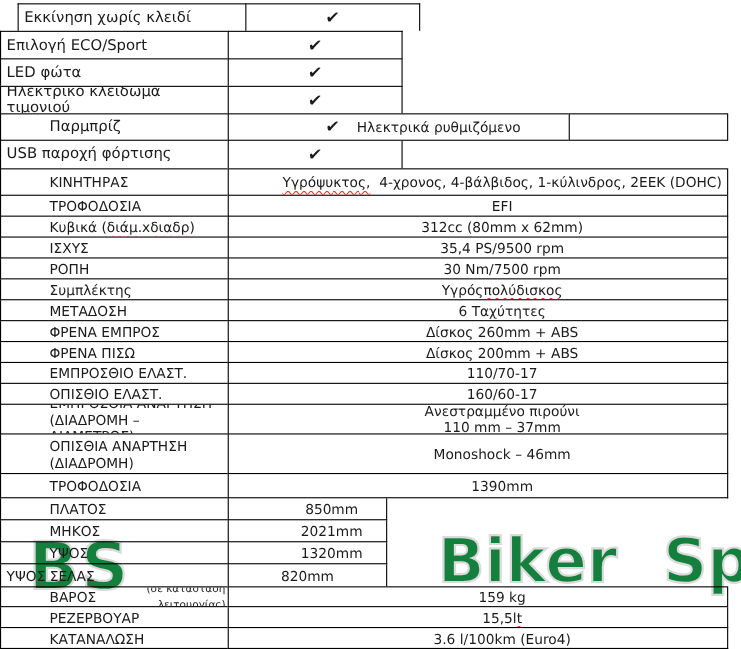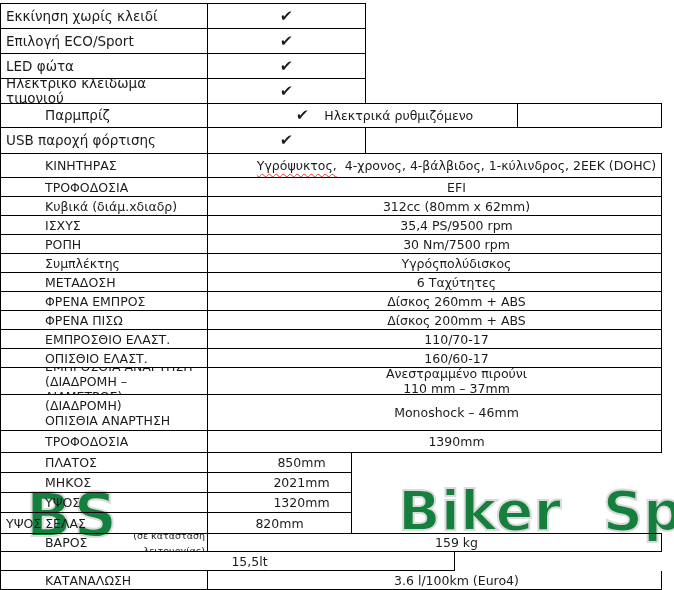--- a/index.html
+++ b/index.html
@@ -47,21 +47,21 @@
   .lines span{display:block;}
 </style>
 </head>
 <body>
 
 <div id="stage">
   <div class="wm" id="wm-left">BS</div>
   <div class="wm" id="wm-right">Biker Sp</div>
   <div id="tables">
     <div id="sec-features">
-        <div class="row feat" style="height: 25px;">
+        <div class="row feat" style="height: 25px; margin-left: 16px;">
           <div class="cell lab w-label bt">
             <span>Εκκίνηση χωρίς κλειδί</span>
           </div>
           <div class="cell w-check last bt">
             <span class="check">✔</span>
           </div>
         </div>
         <div class="row feat" style="height: 25px;">
           <div class="cell lab w-label bt">
             <span>Επιλογή ECO/Sport</span>
@@ -209,22 +209,22 @@
           <div class="cell last w-val bb">
             <div class="lines">
               <span>Ανεστραμμένο πιρούνι</span>
               <span>110 mm – 37mm</span>
             </div>
           </div>
         </div>
         <div class="row" style="height: 36px;">
           <div class="cell lab w-label bb">
             <div class="lines">
+              <span>ΟΠΙΣΘΙΑ ΑΝΑΡΤΗΣΗ</span>
               <span>(ΔΙΑΔΡΟΜΗ)</span>
-              <span>ΟΠΙΣΘΙΑ ΑΝΑΡΤΗΣΗ</span>
             </div>
           </div>
           <div class="cell last w-val bb">
             <span>Monoshock – 46mm</span>
           </div>
         </div>
         <div class="row" style="height: 22px;">
           <div class="cell lab w-label bb">
             <span>ΤΡΟΦΟΔΟΣΙΑ</span>
           </div>
@@ -271,20 +271,23 @@
         <div class="row" style="height: 19px;">
           <div class="cell lab w-label bt bb">
             <span>ΒΑΡΟΣ </span>
             <span class="small">(σε κατάσταση λειτουργίας)</span>
           </div>
           <div class="cell last w-val bt bb">
             <span>159 kg</span>
           </div>
         </div>
         <div class="row" style="height: 19px;">
+          <div class="cell lab w-label bb">
+            <span>ΡΕΖΕΡΒΟΥΑΡ</span>
+          </div>
           <div class="cell last w-val bb">
             <span>15,5 </span>
             <span class="sq">lt</span>
           </div>
         </div>
         <div class="row" style="height: 19px;">
           <div class="cell lab w-label bb">
             <span>ΚΑΤΑΝΑΛΩΣΗ</span>
           </div>
           <div class="cell last w-val bb">

